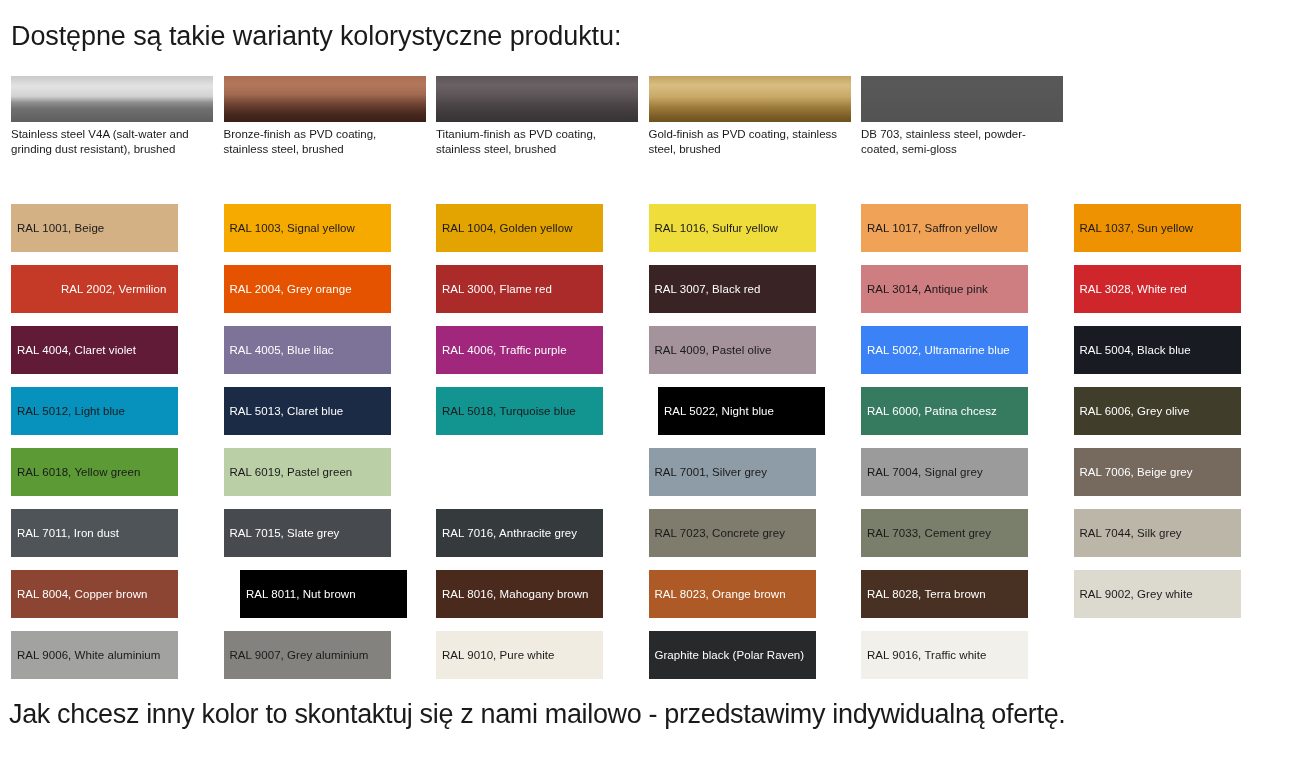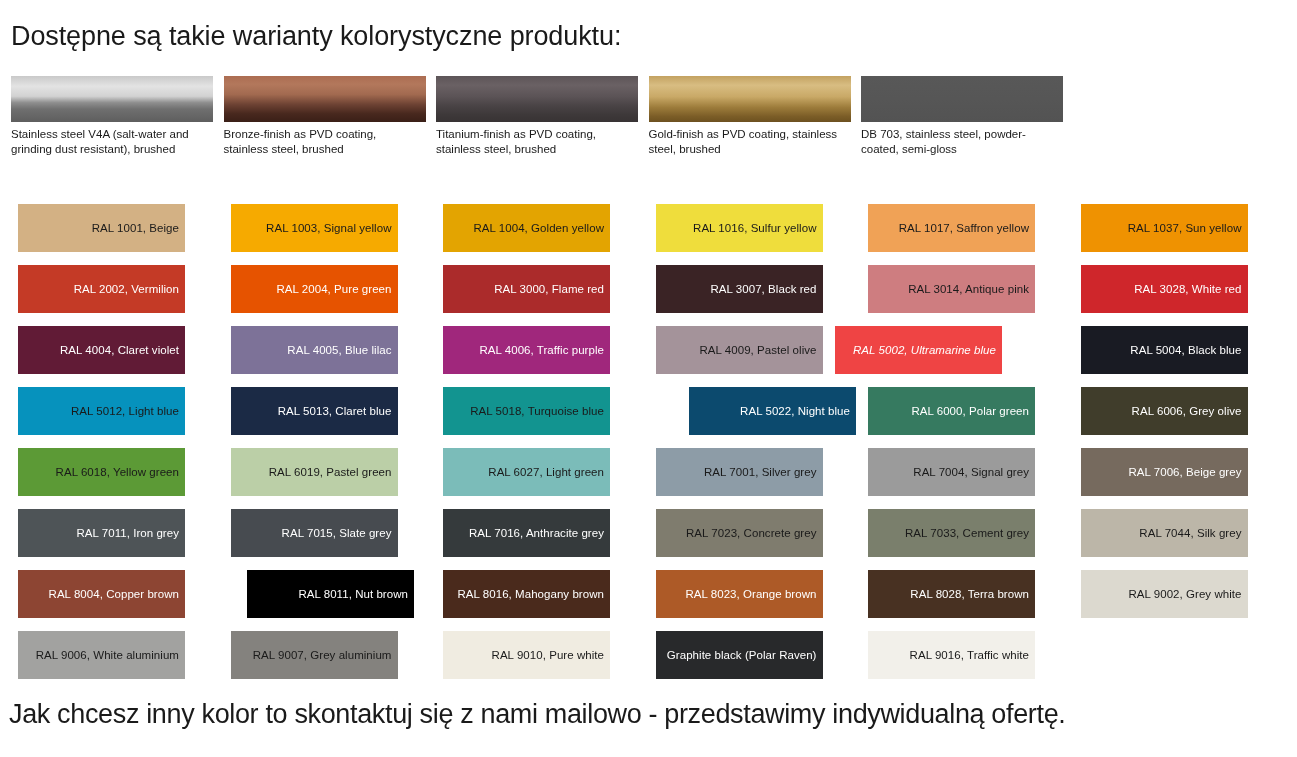--- a/index.html
+++ b/index.html
@@ -57,23 +57,22 @@
   .ral-row{
     position:relative;
     height:61px;
   }
   .ral-cell{
     position:absolute;
     top:0;
     width:167px;height:48px;
     display:flex;
     align-items:center;
-    justify-content:flex-end;
+    justify-content:flex-start;
     box-sizing:border-box;
-    margin-left:7px;
   }
   .ral-label{
     font-size:11.5px;
     line-height:14px;
     text-align:center;
     font-weight:400;
     letter-spacing:0.05px;
     padding:0 6px;
   }
 
@@ -133,25 +132,25 @@
           <span class="ral-label" style="color: rgb(26, 26, 26);">RAL 1016, Sulfur yellow</span>
         </div>
         <div class="ral-cell" style="left: 850px; background: rgb(240, 162, 86);">
           <span class="ral-label" style="color: rgb(26, 26, 26);">RAL 1017, Saffron yellow</span>
         </div>
         <div class="ral-cell" style="left: 1062.5px; background: rgb(239, 146, 1);">
           <span class="ral-label" style="color: rgb(26, 26, 26);">RAL 1037, Sun yellow</span>
         </div>
       </div>
       <div class="ral-row">
-        <div class="ral-cell" style="left: 0px; background: rgb(196, 58, 38);">
+        <div class="ral-cell" style="left: 0px; background: rgb(196, 58, 38); padding-left: 44px;">
           <span class="ral-label" style="color: rgb(255, 255, 255);">RAL 2002, Vermilion</span>
         </div>
         <div class="ral-cell" style="left: 212.5px; background: rgb(230, 83, 0);">
-          <span class="ral-label" style="color: rgb(255, 255, 255);">RAL 2004, Pure green</span>
+          <span class="ral-label" style="color: rgb(255, 255, 255);">RAL 2004, Grey orange</span>
         </div>
         <div class="ral-cell" style="left: 425px; background: rgb(171, 43, 43);">
           <span class="ral-label" style="color: rgb(255, 255, 255);">RAL 3000, Flame red</span>
         </div>
         <div class="ral-cell" style="left: 637.5px; background: rgb(58, 35, 37);">
           <span class="ral-label" style="color: rgb(255, 255, 255);">RAL 3007, Black red</span>
         </div>
         <div class="ral-cell" style="left: 850px; background: rgb(206, 125, 128);">
           <span class="ral-label" style="color: rgb(26, 26, 26);">RAL 3014, Antique pink</span>
         </div>
@@ -165,70 +164,67 @@
         </div>
         <div class="ral-cell" style="left: 212.5px; background: rgb(125, 114, 152);">
           <span class="ral-label" style="color: rgb(255, 255, 255);">RAL 4005, Blue lilac</span>
         </div>
         <div class="ral-cell" style="left: 425px; background: rgb(160, 39, 124);">
           <span class="ral-label" style="color: rgb(255, 255, 255);">RAL 4006, Traffic purple</span>
         </div>
         <div class="ral-cell" style="left: 637.5px; background: rgb(164, 147, 154);">
           <span class="ral-label" style="color: rgb(26, 26, 26);">RAL 4009, Pastel olive</span>
         </div>
-        <div class="ral-cell" style="left: 817px; background: #ef4444; font-style: italic;">
+        <div class="ral-cell" style="left: 850px; background: #3b82f6;">
           <span class="ral-label" style="color: rgb(255, 255, 255);">RAL 5002, Ultramarine blue</span>
         </div>
         <div class="ral-cell" style="left: 1062.5px; background: rgb(25, 27, 35);">
           <span class="ral-label" style="color: rgb(255, 255, 255);">RAL 5004, Black blue</span>
         </div>
       </div>
       <div class="ral-row">
         <div class="ral-cell" style="left: 0px; background: rgb(6, 146, 189);">
           <span class="ral-label" style="color: rgb(26, 26, 26);">RAL 5012, Light blue</span>
         </div>
         <div class="ral-cell" style="left: 212.5px; background: rgb(27, 42, 69);">
           <span class="ral-label" style="color: rgb(255, 255, 255);">RAL 5013, Claret blue</span>
         </div>
         <div class="ral-cell" style="left: 425px; background: rgb(18, 148, 144);">
           <span class="ral-label" style="color: rgb(26, 26, 26);">RAL 5018, Turquoise blue</span>
         </div>
-        <div class="ral-cell" style="left: 671px; background: #0c4a6e;">
+        <div class="ral-cell" style="left: 647px; background: #000000;">
           <span class="ral-label" style="color: rgb(255, 255, 255);">RAL 5022, Night blue</span>
         </div>
         <div class="ral-cell" style="left: 850px; background: rgb(54, 122, 96);">
-          <span class="ral-label" style="color: rgb(255, 255, 255);">RAL 6000, Polar green</span>
+          <span class="ral-label" style="color: rgb(255, 255, 255);">RAL 6000, Patina chcesz</span>
         </div>
         <div class="ral-cell" style="left: 1062.5px; background: rgb(64, 61, 43);">
           <span class="ral-label" style="color: rgb(255, 255, 255);">RAL 6006, Grey olive</span>
         </div>
       </div>
       <div class="ral-row">
         <div class="ral-cell" style="left: 0px; background: rgb(92, 154, 54);">
           <span class="ral-label" style="color: rgb(26, 26, 26);">RAL 6018, Yellow green</span>
         </div>
         <div class="ral-cell" style="left: 212.5px; background: rgb(187, 207, 167);">
           <span class="ral-label" style="color: rgb(26, 26, 26);">RAL 6019, Pastel green</span>
         </div>
-        <div class="ral-cell" style="left: 425px; background: rgb(123, 188, 185);">
-          <span class="ral-label" style="color: rgb(26, 26, 26);">RAL 6027, Light green</span>
-        </div>
         <div class="ral-cell" style="left: 637.5px; background: rgb(141, 156, 167);">
           <span class="ral-label" style="color: rgb(26, 26, 26);">RAL 7001, Silver grey</span>
         </div>
         <div class="ral-cell" style="left: 850px; background: rgb(155, 155, 155);">
           <span class="ral-label" style="color: rgb(26, 26, 26);">RAL 7004, Signal grey</span>
         </div>
         <div class="ral-cell" style="left: 1062.5px; background: rgb(118, 106, 94);">
           <span class="ral-label" style="color: rgb(255, 255, 255);">RAL 7006, Beige grey</span>
         </div>
       </div>
       <div class="ral-row">
         <div class="ral-cell" style="left: 0px; background: rgb(78, 84, 87);">
-          <span class="ral-label" style="color: rgb(255, 255, 255);">RAL 7011, Iron grey</span>
+          <span class="ral-label" style="color: rgb(255, 255, 255);">RAL 7011, Iron dust</span>
         </div>
         <div class="ral-cell" style="left: 212.5px; background: rgb(71, 75, 80);">
           <span class="ral-label" style="color: rgb(255, 255, 255);">RAL 7015, Slate grey</span>
         </div>
         <div class="ral-cell" style="left: 425px; background: rgb(53, 58, 60);">
           <span class="ral-label" style="color: rgb(255, 255, 255);">RAL 7016, Anthracite grey</span>
         </div>
         <div class="ral-cell" style="left: 637.5px; background: rgb(127, 124, 110);">
           <span class="ral-label" style="color: rgb(26, 26, 26);">RAL 7023, Concrete grey</span>
         </div>

